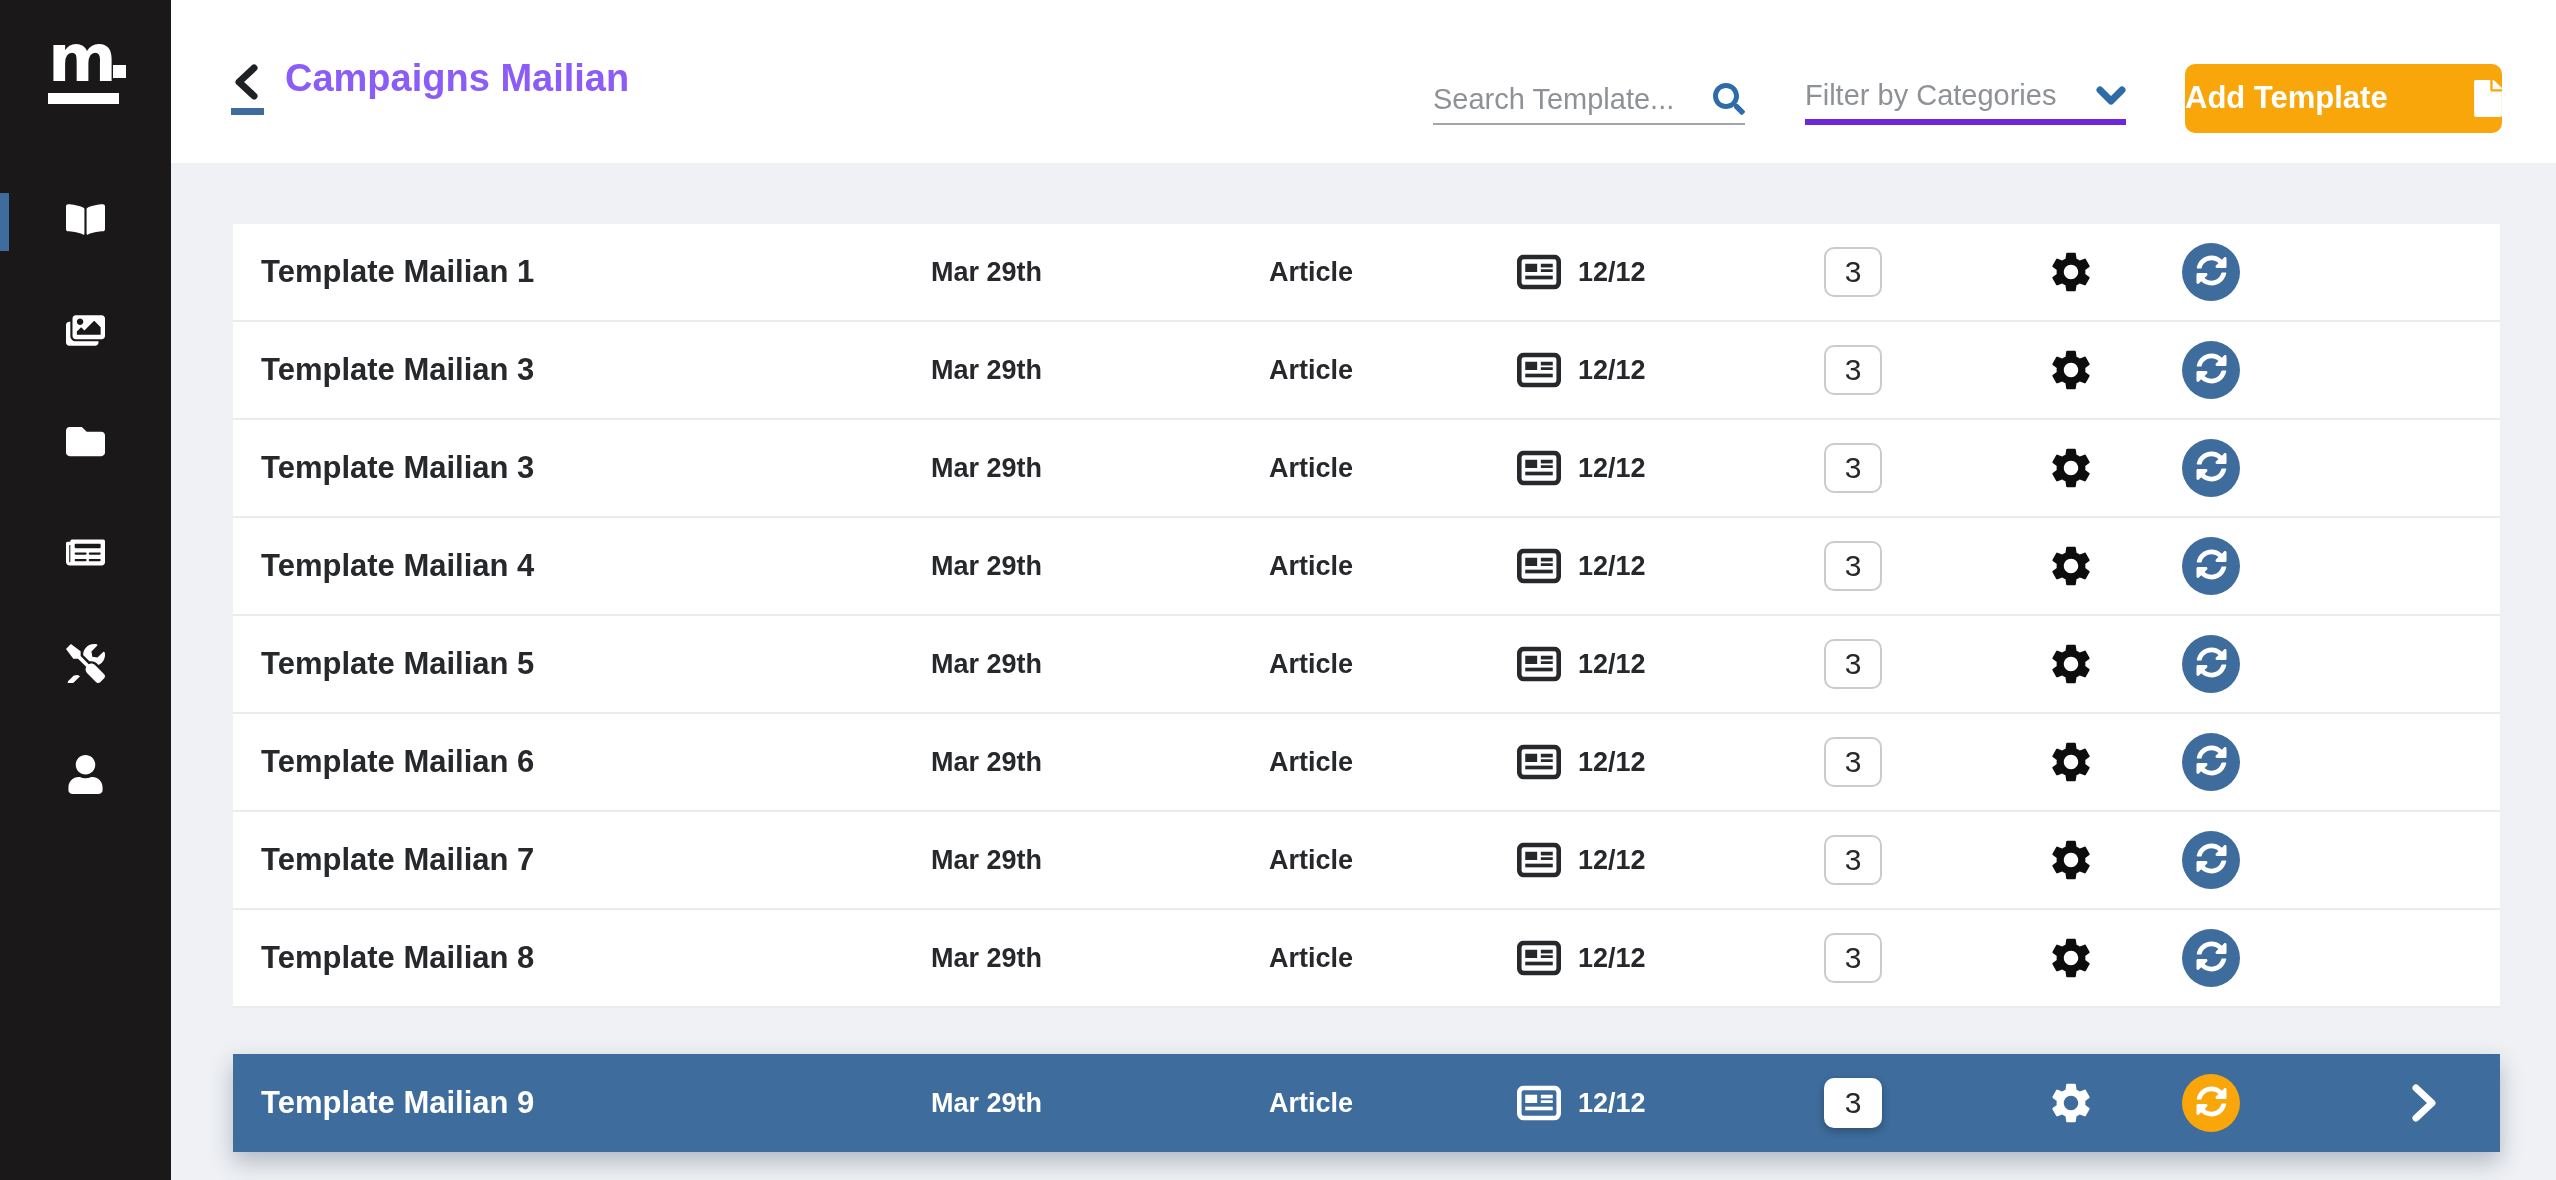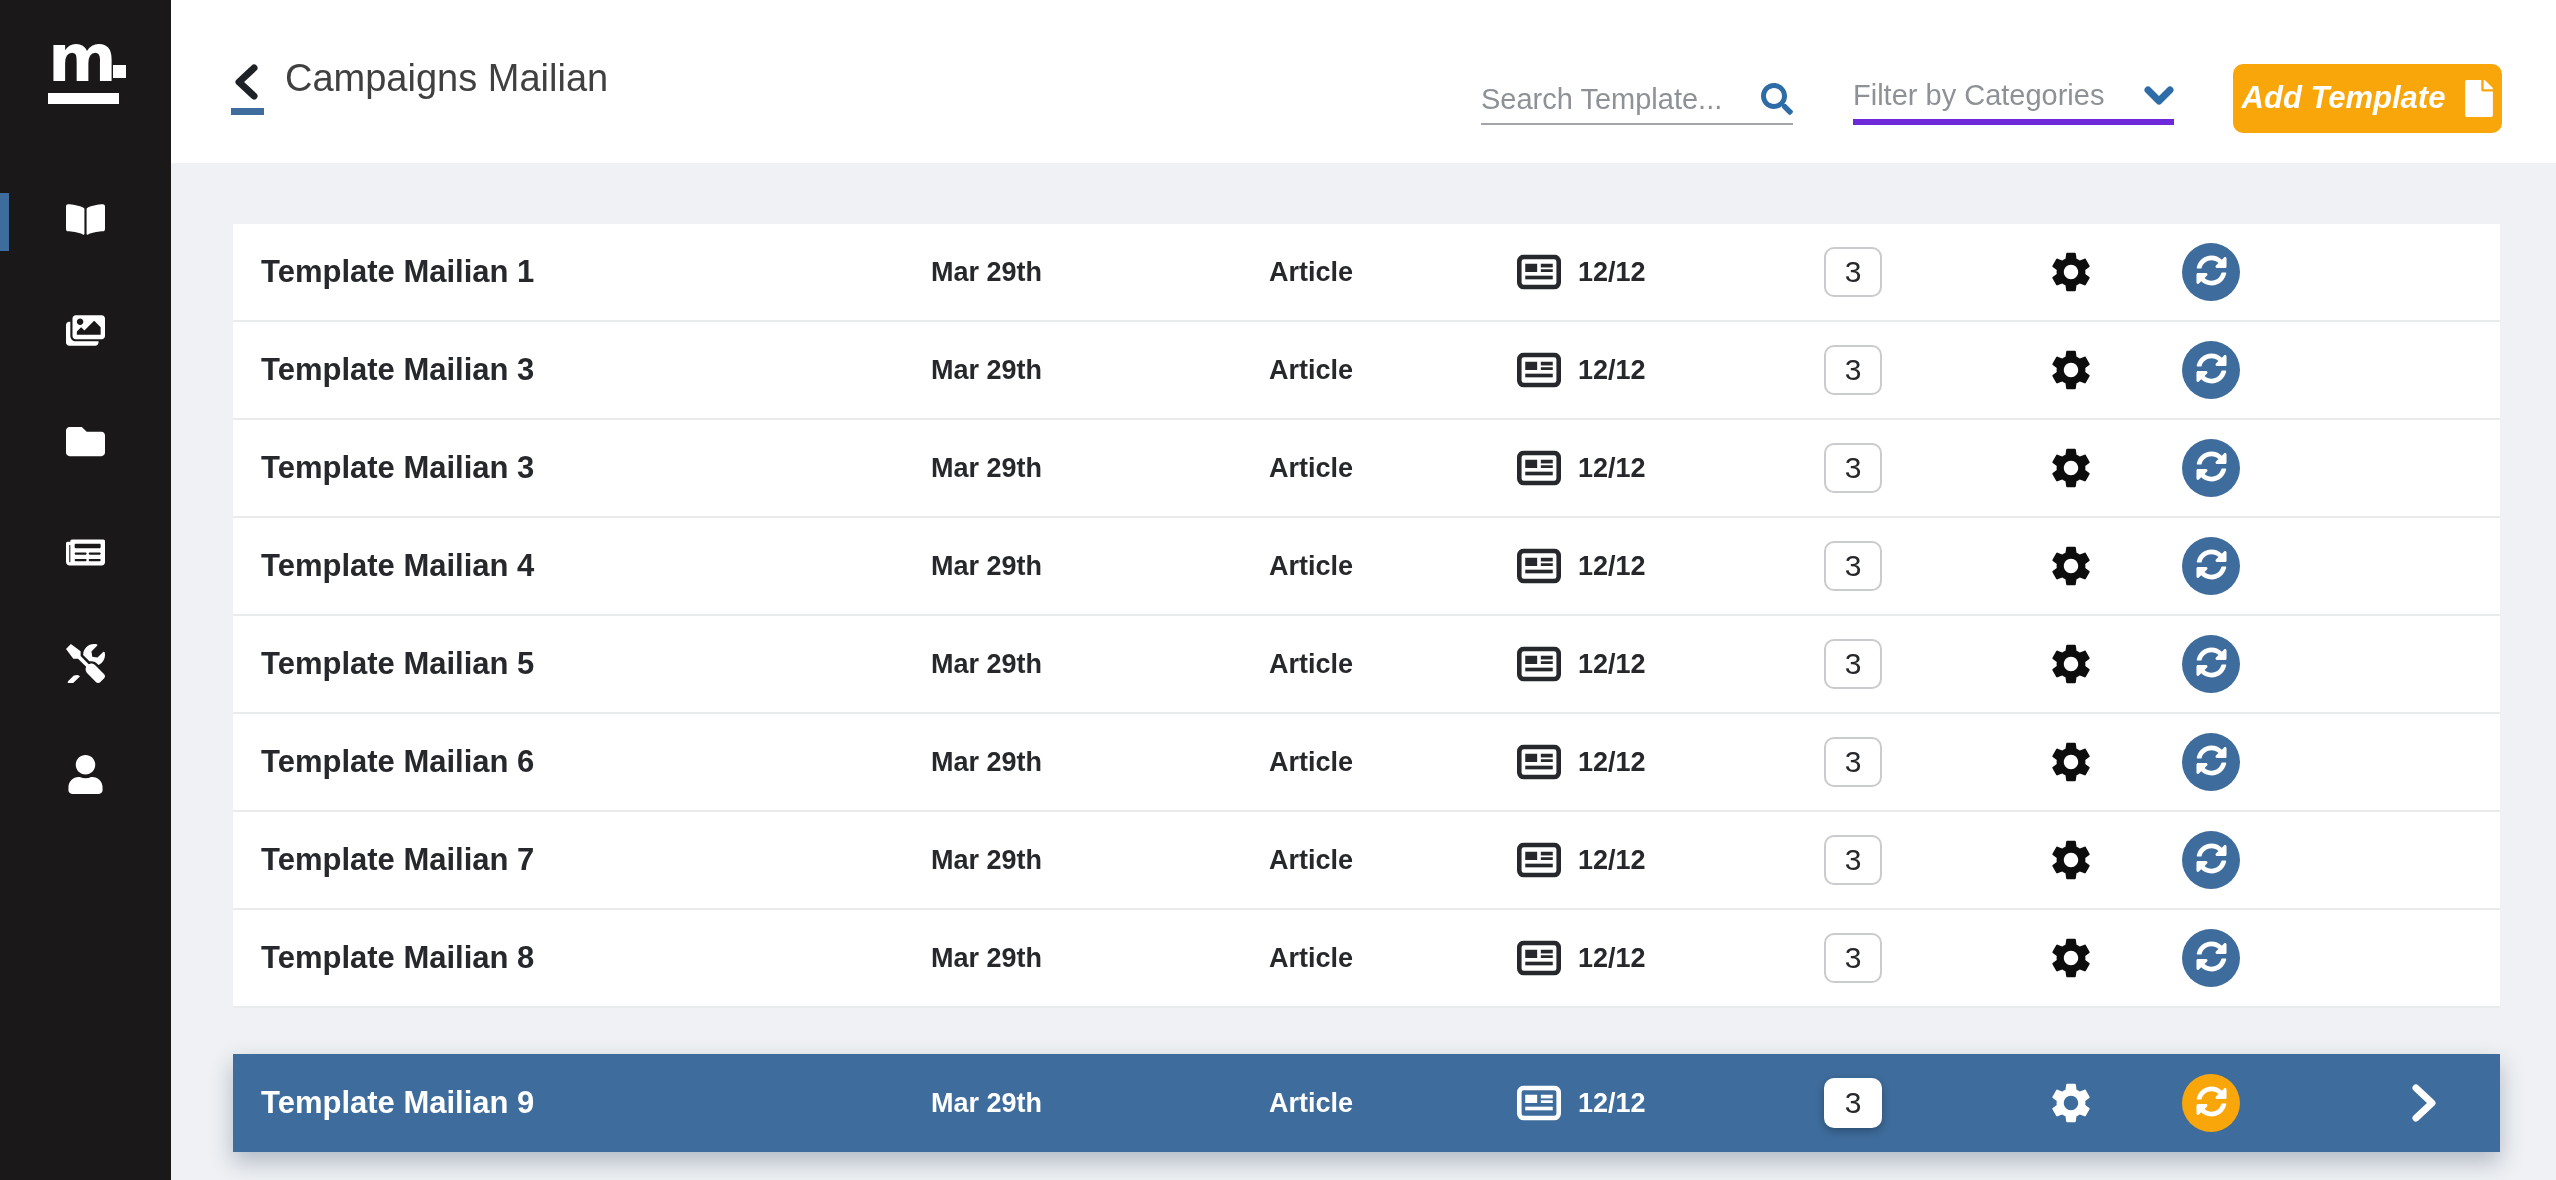--- a/index.html
+++ b/index.html
@@ -24,35 +24,35 @@
   
   .main { flex:1; display:flex; flex-direction:column; }
 
   
   .topbar { height:163px; background:#fff; display:flex; align-items:center;
             padding:0 54px 0 62px; flex-shrink:0; }
   .back { position:relative; width:34px; margin-right:18px; cursor:pointer; }
   .back svg { width:26px; height:36px; display:block; }
   .back-underline { position:absolute; left:-2px; top:44px; width:33px; height:7px;
                     background:var(--accent-blue,#3E6C9C); }
-  .page-title { font-size:38px; font-weight:400; color:#404040; margin-top:-6px; }
+  .page-title { font-size:38px; font-weight:700; color:#8b5cf6; margin-top:-6px; }
 
   .header-right { margin-left:auto; display:flex; align-items:flex-end; }
   .field { display:flex; align-items:center; justify-content:space-between;
            padding-bottom:7px; cursor:pointer; }
   .search-field { width:312px; border-bottom:2px solid #A2A6AA; margin-right:60px; }
   .filter-field { width:321px; border-bottom:6px solid #6d28d9; margin-right:59px;margin-top:40px; }
   .field-text { font-size:29px; color:#8E9296; }
   .search-field svg { width:32px; height:32px; fill:var(--icon-blue,#2D6CA6); }
   .filter-field svg { width:30px; height:19px; stroke:var(--icon-blue,#2D6CA6);
                       stroke-width:7; fill:none; stroke-linecap:round; stroke-linejoin:round; }
-  .add-btn { width:269px; height:69px; margin-bottom:-8px; background:var(--accent-orange,#F9A60B);
+  .add-btn { width:317px; height:69px; margin-bottom:-8px; background:var(--accent-orange,#F9A60B);
              border:none; border-radius:10px; color:#fff; font-family:inherit;
              font-size:31px; font-weight:700; display:flex; align-items:center;
-             justify-content:center; gap:20px; cursor:pointer;font-style:italic; }
+             justify-content:space-between; gap:20px; cursor:pointer; }
   .add-btn svg { width:28px; height:37px; fill:#fff; }
 
   
   .content { padding:61px 56px 0 62px;border-radius:23px; }
   .row { height:98px; background:#fff; position:relative;
          border-bottom:2px solid #E9EBED; cursor:pointer; }
   .row.selected { background:var(--accent-blue,#3E6C9C); border-bottom:none;
                   box-shadow:0 10px 22px rgba(35,55,85,.30);margin-top:46px; }
   .cell { position:absolute; top:50%; transform:translateY(-50%); color:#26282B; }
   .row.selected .cell { color:#fff; }

